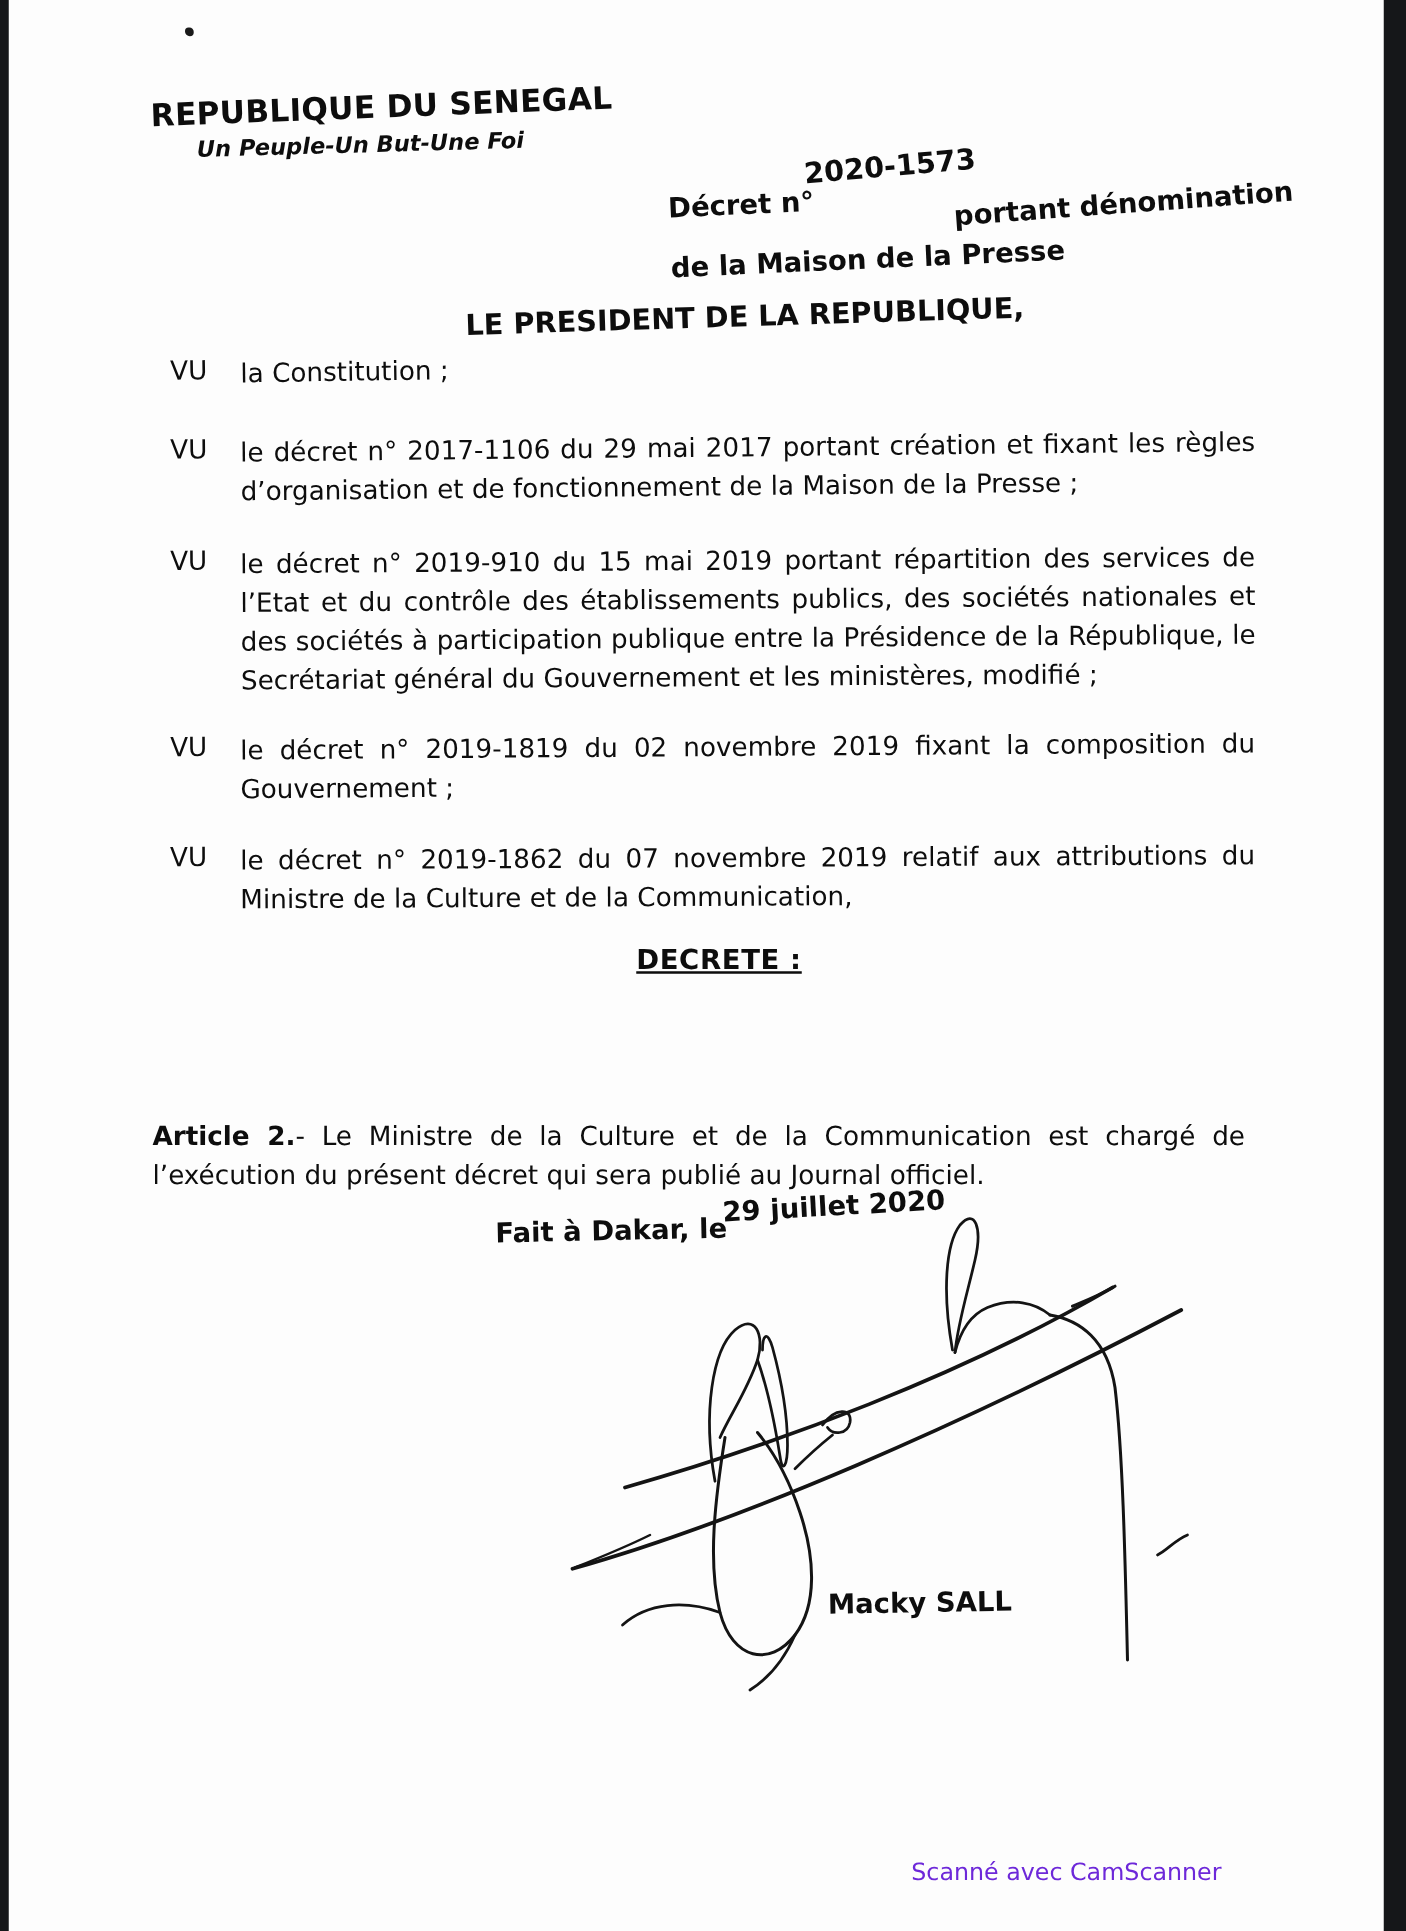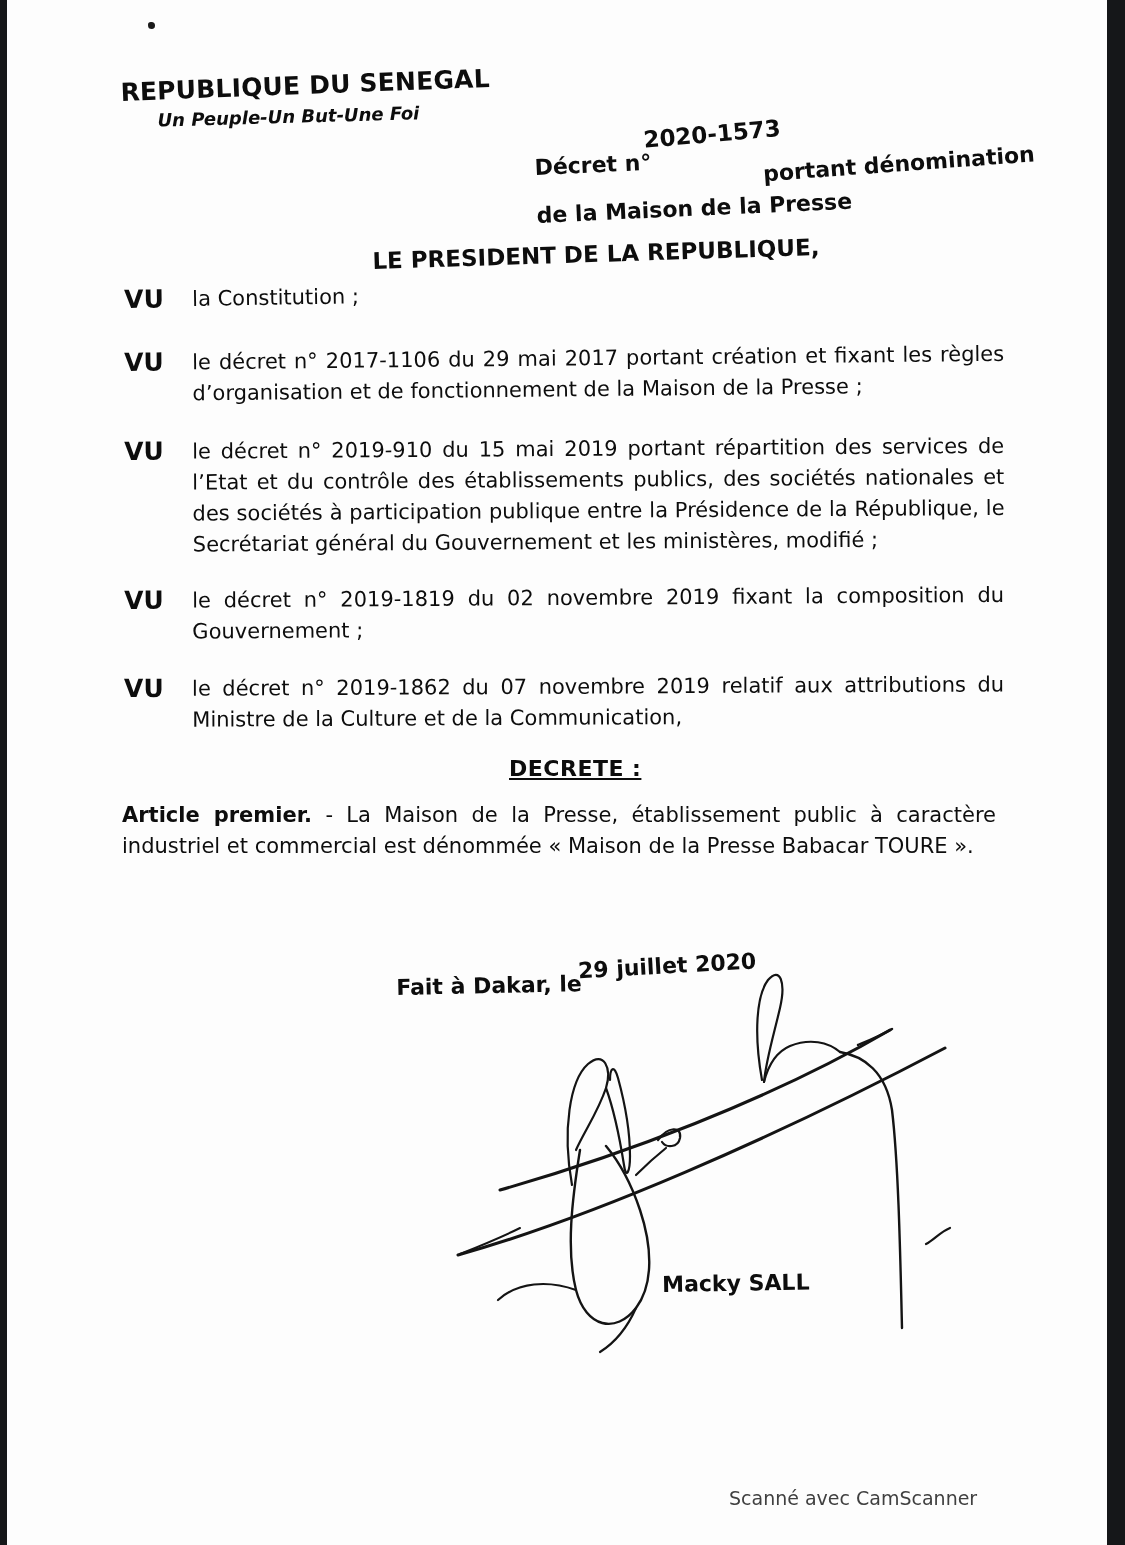--- a/index.html
+++ b/index.html
@@ -124,24 +124,24 @@
 
   
   .vu-row {
     position: absolute;
     left: 124px;
     width: 880px;
     transform-origin: left top;
   }
   .vu-label {
     position: absolute;
-    left: 0;
+    left: 12px;
     top: 0;
-    font-size: 25px;
-    font-weight: 700;
+    font-size: 21px;
+    font-weight: 400;
   }
   .vu-text {
     margin-left: 68px;
     font-size: 21px;
     line-height: 31px;
     text-align: justify;
     text-justify: inter-word;
   }
   .vu-text.nojust { text-align: left; }
 
@@ -212,21 +212,21 @@
     width: 540px;
     height: 400px;
     pointer-events: none;
   }
 
   .camscanner {
     position: absolute;
     left: 729px;
     top: 1487px;
     font-size: 19px;
-    color: #404040;
+    color: #6d28d9;
     white-space: nowrap;
   }
 </style>
 </head>
 <body>
 
 <div id="page">
 
   <div class="paper"></div>
   <div class="edge edge-left"></div>
@@ -269,24 +269,24 @@
     <div class="vu-text">le décret n° 2019-1819 du 02 novembre 2019 fixant la composition du Gouvernement ;</div>
   </div>
 
   <div class="vu-row vu5">
     <span class="vu-label">VU</span>
     <div class="vu-text">le décret n° 2019-1862 du 07 novembre 2019 relatif aux attributions du Ministre de la Culture et de la Communication,</div>
   </div>
 
   <div class="decrete">DECRETE :</div>
 
-  <div class="article art1">
-    <b>Article premier.</b><span> - La Maison de la Presse, établissement public à caractère industriel et commercial est dénommée « Maison de la Presse Babacar TOURE ».</span>
-  </div>
-
+
+  <div class="article art2">
+    <b>Article 2.</b><span>- Le Ministre de la Culture et de la Communication est chargé de l’exécution du présent décret qui sera publié au Journal officiel.</span>
+  </div>
 
   <div class="fait">
     <span>Fait à Dakar, le</span>
     <span class="fait-date">29 juillet 2020</span>
   </div>
 
   <svg class="sig-svg" viewBox="0 0 540 400" xmlns="http://www.w3.org/2000/svg">
     <g fill="none" stroke="#141414" stroke-linecap="round" stroke-linejoin="round">
 
       <path d="M60 230 C 180 196, 330 140, 450 70" stroke-width="3"></path>

